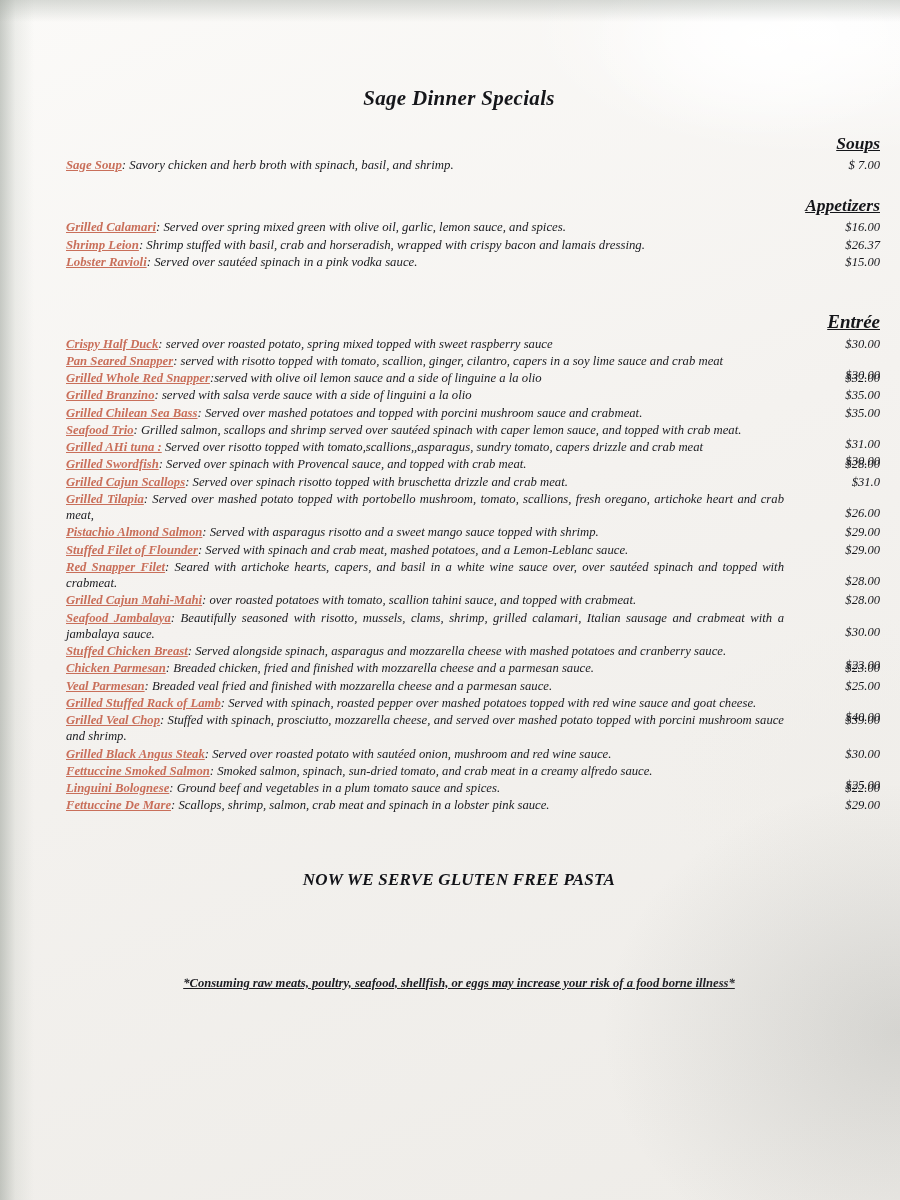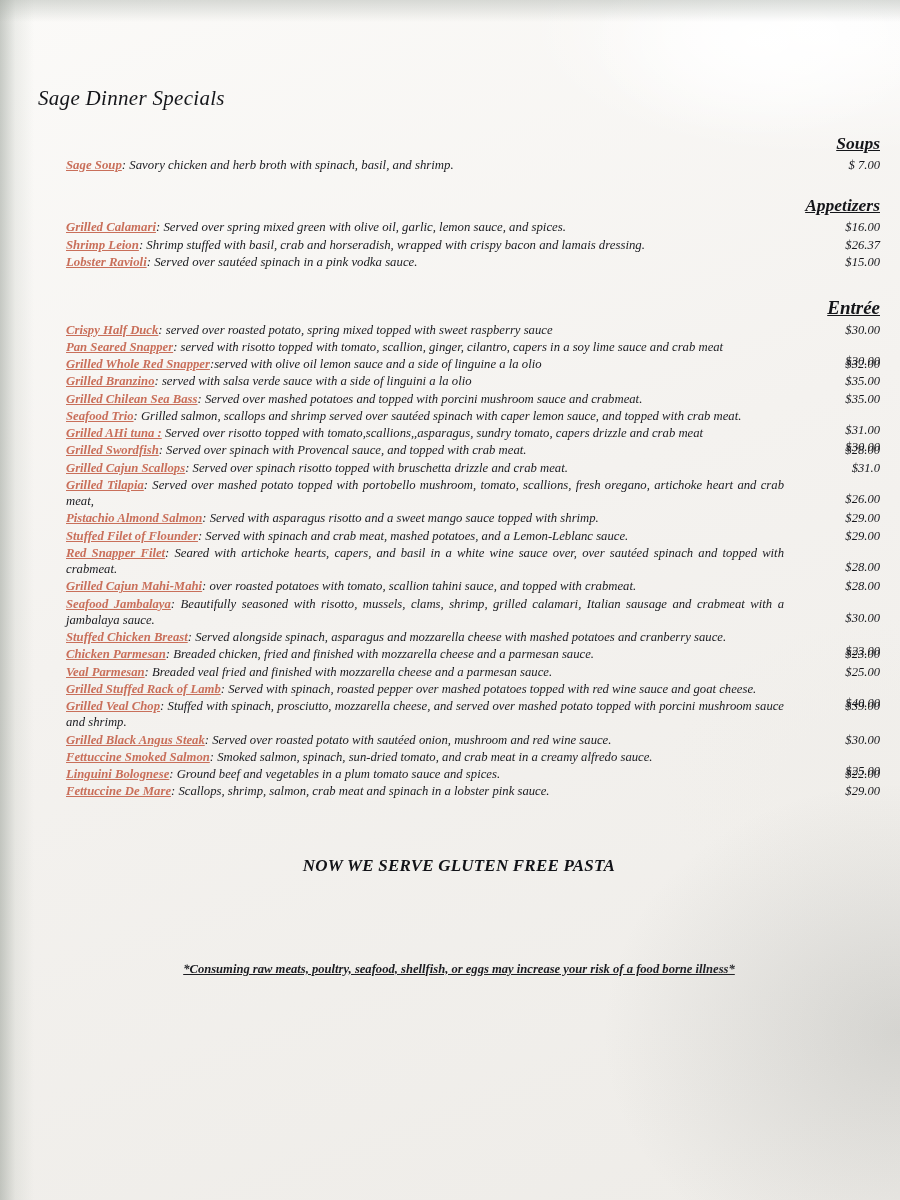--- a/index.html
+++ b/index.html
@@ -42,41 +42,42 @@
   }
   .sheet {
     position: absolute;
     left: 38px;
     top: 22px;
     width: 842px;
     height: 1160px;
     padding: 0;
   }
   .doc-title {
-    font-weight: normal;
+    text-align: center;
+    font-weight: bold;
     font-size: 21px;
     font-style: italic;
     letter-spacing: 0.3px;
     color: #15161a;
     margin-top: 64px;
     font-family: "Liberation Serif", serif;
   }
   .section-head {
     text-align: right;
     font-weight: bold;
     font-style: italic;
     font-size: 17.5px;
     color: #15161a;
     text-decoration: underline;
     margin-top: 22px;
     margin-bottom: 3px;
   }
   .section-head.entree {
     font-size: 19px;
-    margin-top: 26px;
+    margin-top: 40px;
   }
   .items {
     margin: 0;
     padding: 0 0 0 28px;
   }
   .item {
     position: relative;
     font-size: 12.7px;
     font-style: italic;
     line-height: 1.28;

